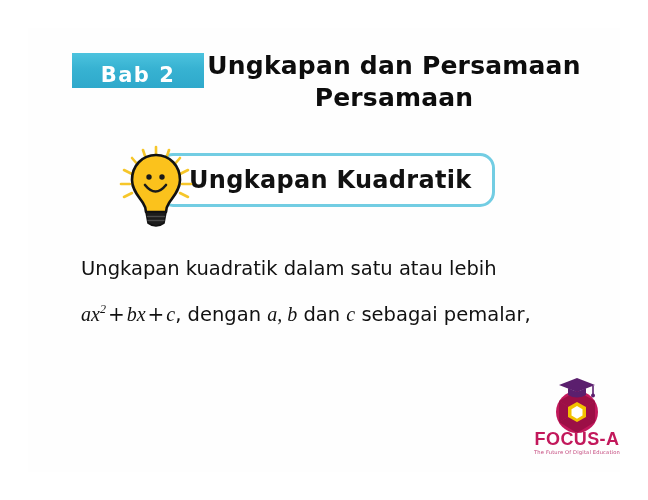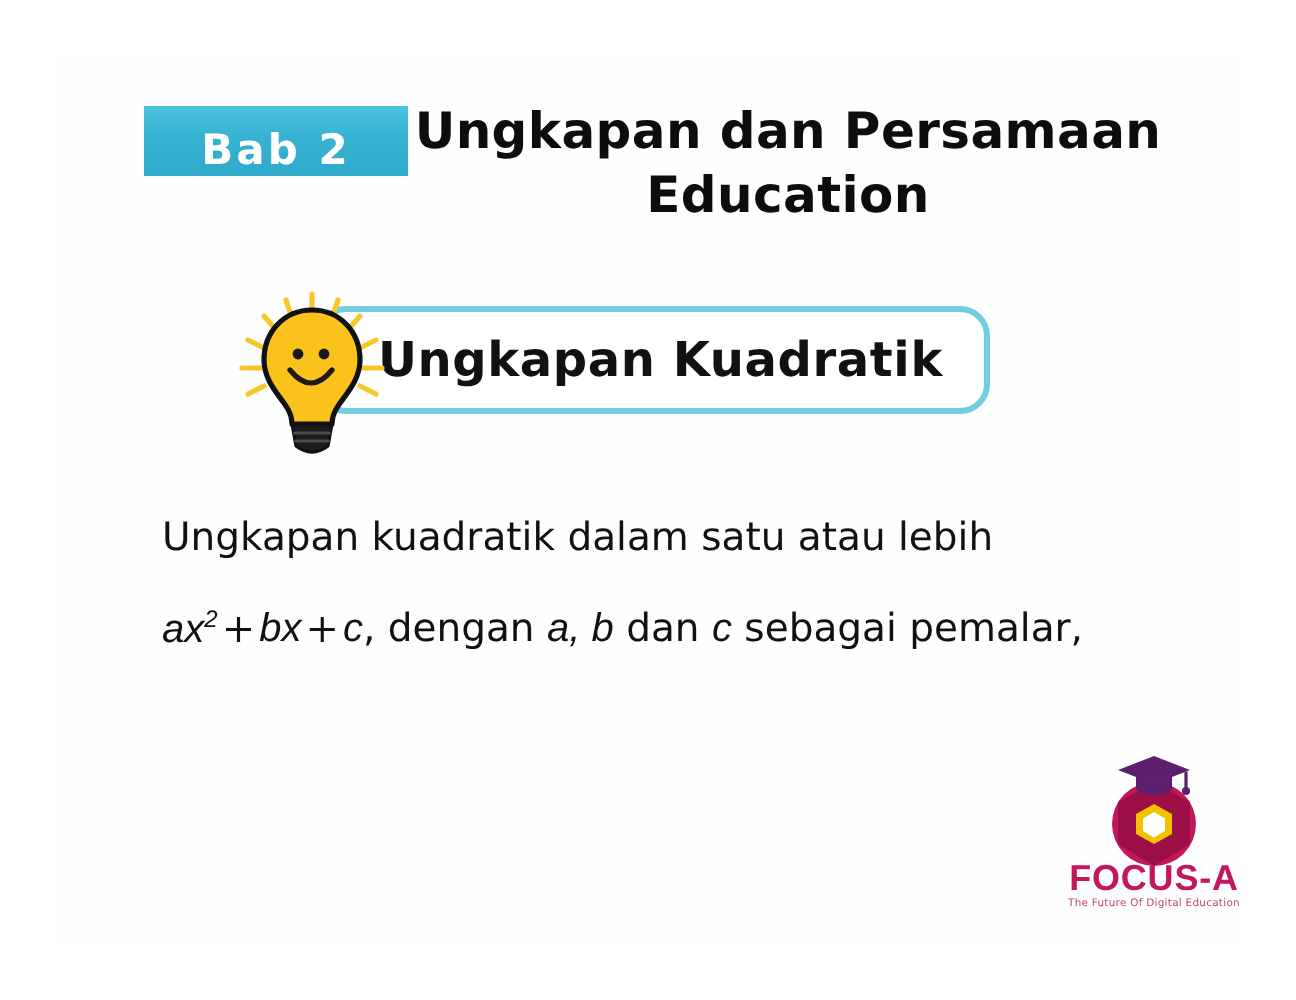--- a/index.html
+++ b/index.html
@@ -125,21 +125,21 @@
     left: 81px;
     top: 248px;
     width: 530px;
     color: #111111;
     font-family: "DejaVu Sans", sans-serif;
     font-size: 19.5px;
     line-height: 41px;
   }
   .body-line { display: block; white-space: nowrap; }
   .mathv {
-    font-family: Liberation Sans, sans-serif;
+    font-family: Liberation Serif, serif;
     font-style: italic;
     font-size: 20px;
   }
   .mathn {
     font-family: "DejaVu Serif", serif;
     font-style: normal;
     font-size: 20px;
   }
   .mathv sup {
     font-size: 12px;
@@ -195,21 +195,21 @@
   <div class="slide-canvas"></div>
 
   <div class="header-row">
 
     <div class="chapter-badge">
       <span class="chapter-badge-label">Bab 2</span>
     </div>
 
     <div class="title-block">
       <span class="title-line-1">Ungkapan dan Persamaan</span>
-      <span class="title-line-2">Education</span>
+      <span class="title-line-2">Persamaan</span>
     </div>
 
   </div>
 
   <div class="section-heading-area">
 
     <div class="heading-box">
       <span class="heading-box-label">Ungkapan Kuadratik</span>
     </div>
 

